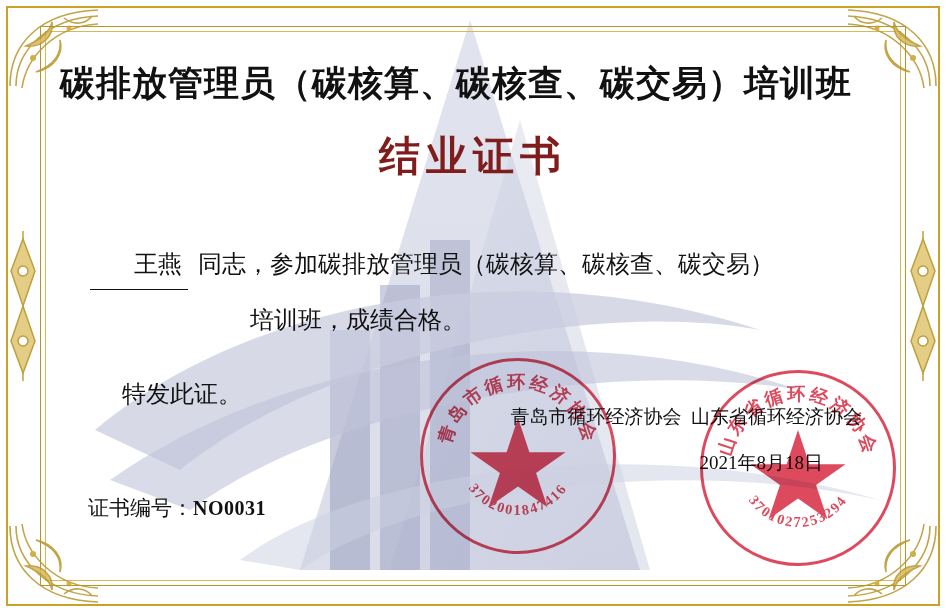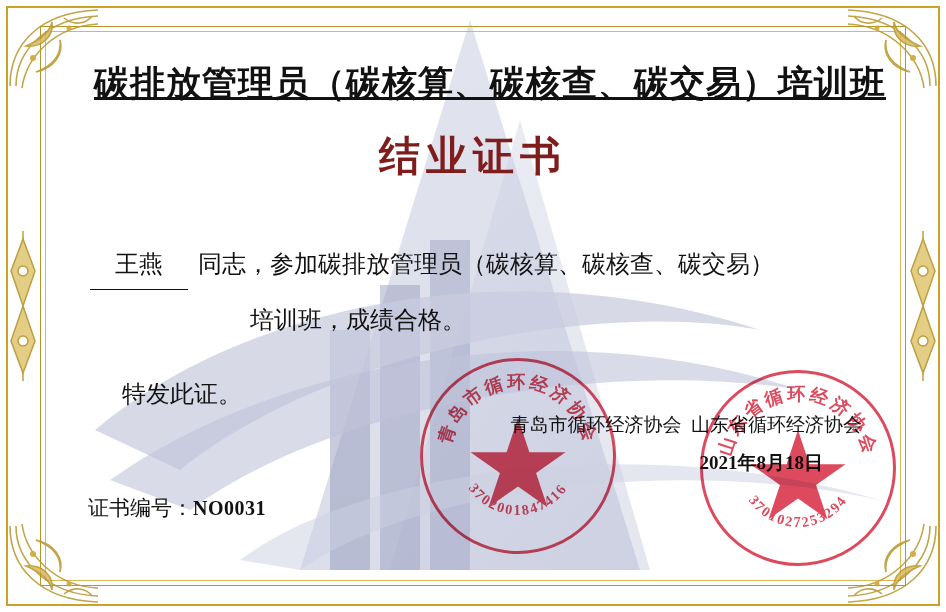--- a/index.html
+++ b/index.html
@@ -66,29 +66,28 @@
     width: 946px; height: 612px;
     pointer-events: none;
   }
 
   
   .content {
     position: absolute;
     left: 60px; right: 60px; top: 44px; bottom: 44px;
   }
   .title-main {
-    text-align: right;
+    text-align: left;
     font-size: 35px;
     font-weight: bold;
     letter-spacing: 1px;
     color: #111;
     margin-top: 16px;
     white-space: nowrap;
     font-family: "DejaVu Serif", "Liberation Serif", serif;
-    text-decoration: underline;
   }
   .title-sub {
     text-align: center;
     font-size: 41px;
     font-weight: bold;
     color: #7f1d1d;
     margin-top: 22px;
     letter-spacing: 6px;
     font-family: "DejaVu Serif", "Liberation Serif", serif;
   }
@@ -99,21 +98,21 @@
     color: #111;
     line-height: 2.0;
   }
   .body-line1 {
     padding-left: 30px;
     white-space: nowrap;
   }
   .recipient {
     display: inline-block;
     min-width: 86px;
-    text-align: center;
+    text-align: right;
     border-bottom: 1.6px solid #111;
     padding: 0 6px 1px 6px;
     margin-right: 10px;
     font-size: 24px;
   }
   .body-line2 {
     padding-left: 190px;
     margin-top: 6px;
     white-space: nowrap;
   }
@@ -145,24 +144,23 @@
     position: absolute;
     right: 24px;
     bottom: 42px;
     text-align: center;
     font-size: 19px;
     color: #111;
     line-height: 1.8;
   }
   .issuer-row { white-space: nowrap; }
   .issue-date {
-    margin-top: 4px;
+    margin-top: 12px;
     padding-left: 150px;
     white-space: nowrap;
-    font-weight: bold;
   }
 
   
   .seal {
     position: absolute;
     border-radius: 50%;
     border: 3.5px solid #d6223a;
     box-sizing: border-box;
     opacity: .82;
     mix-blend-mode: multiply;

